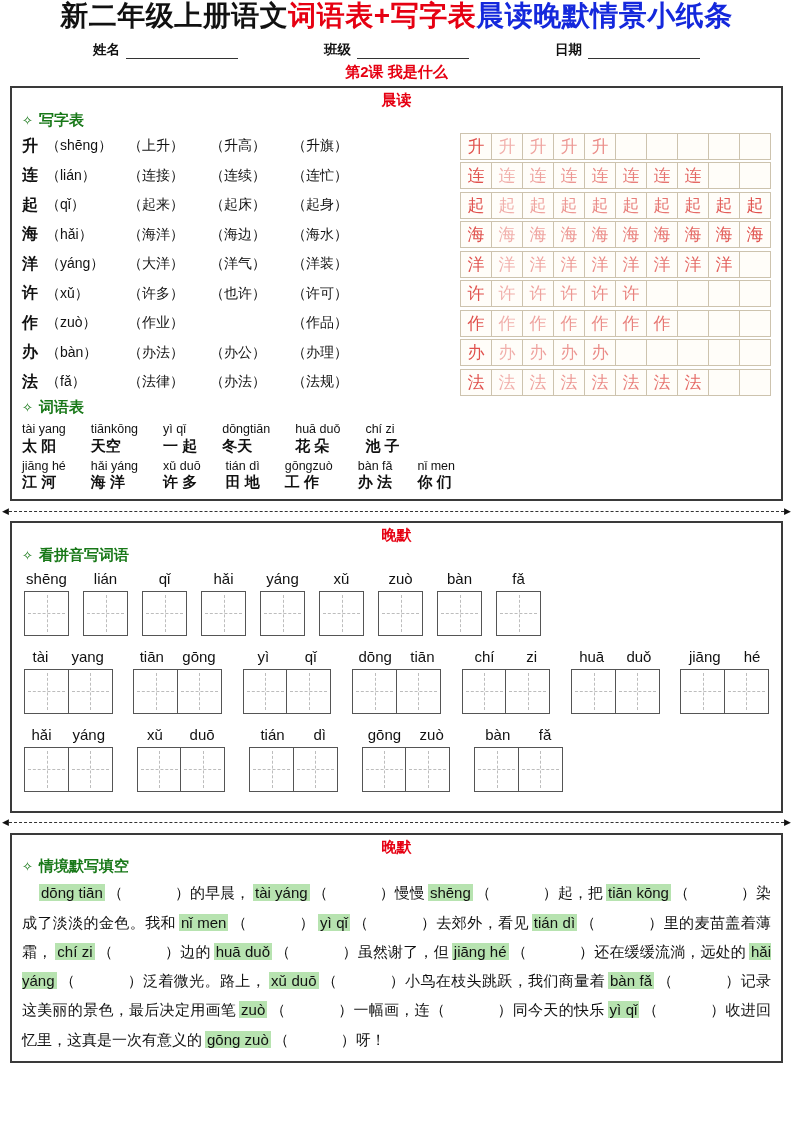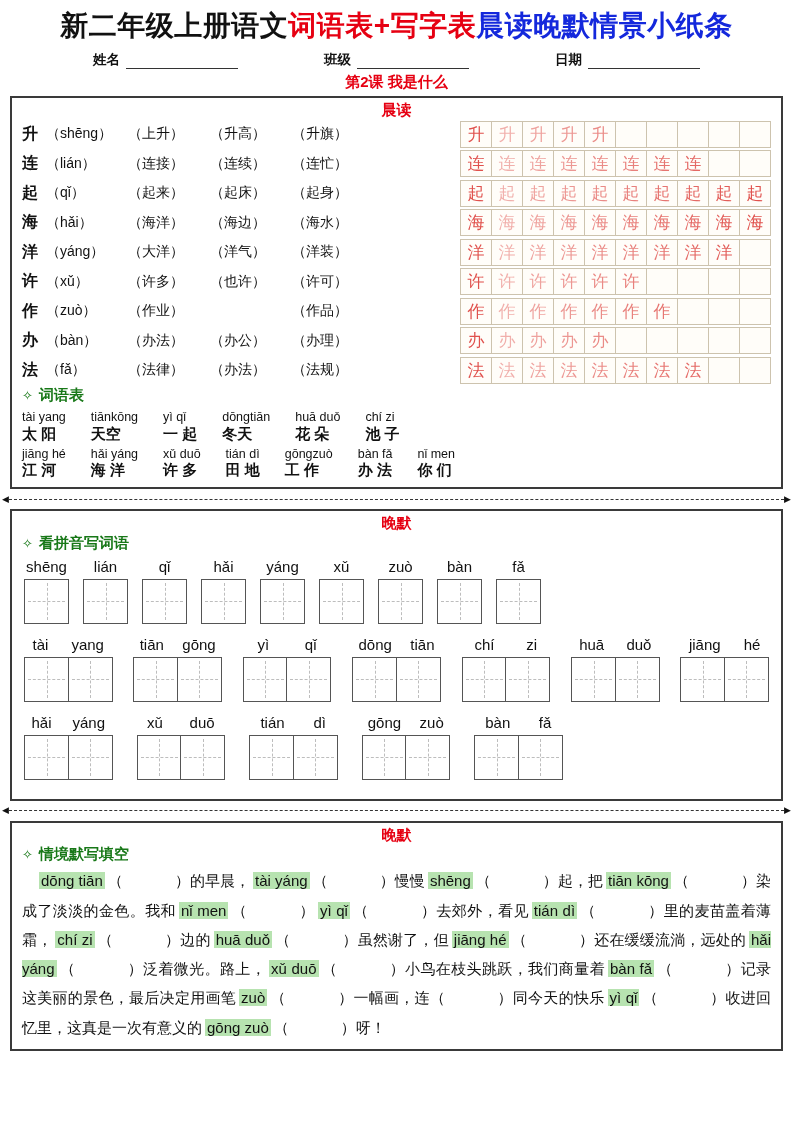--- a/index.html
+++ b/index.html
@@ -1,18 +1,18 @@
 <!DOCTYPE html>
 <html style="--accent-red: #e60012; --accent-blue: #1428dc; --heading-green: #187818; --highlight-green: #b7e3b0; --practice-red: #e0514d; --grid-border: #cdc3ae;"><head>
 <meta charset="utf-8">
 <style>
   * { margin:0; padding:0; box-sizing:border-box; }
   html,body { background:#ffffff; }
   body { font-family:"Liberation Sans","DejaVu Sans",sans-serif; color:#111; }
-  .page { width:793px; height:1122px; background:#fff; padding-top:10px; overflow:hidden; }
+  .page { width:793px; height:1122px; background:#fff; overflow:hidden; }
 
   
   .title { text-align:center; font-size:28px; font-weight:bold; letter-spacing:.5px; line-height:1.15; }
   .t-black { color:#111; }
   .t-red { color:var(--accent-red,#e60012); }
   .t-blue { color:var(--accent-blue,#1428dc); }
   .fields { display:flex; justify-content:center; gap:86px; margin:9px 0 4px; font-size:13.5px; font-weight:bold; }
   .field { display:flex; align-items:flex-end; }
   .uline { display:inline-block; width:112px; border-bottom:1.5px solid #333; height:14px; margin-left:6px; }
   .lesson { text-align:center; color:var(--accent-red,#e60012); font-weight:bold; font-size:15px; margin:2px 0 4px; }
@@ -82,20 +82,21 @@
     <span class="field">
         <span>日期</span>
         <span class="uline"></span>
       </span>
   </div>
 
   <div class="lesson">第2课 我是什么</div>
 
   <section class="box">
     <div class="sec-head">晨读</div>
+    <div class="sub-head"><span class="diamond">✧</span><span>写字表</span></div>
     <div id="write-rows">
         <div class="w-row">
           <span class="w-char">升</span>
           <span class="w-py">（shēng）</span>
           <span class="w-word">（上升）</span>
           <span class="w-word">（升高）</span>
           <span class="w-word">（升旗）</span>
           <span class="p-grid">
             <span class="p-cell">
               <i style="opacity:1">升</i>

